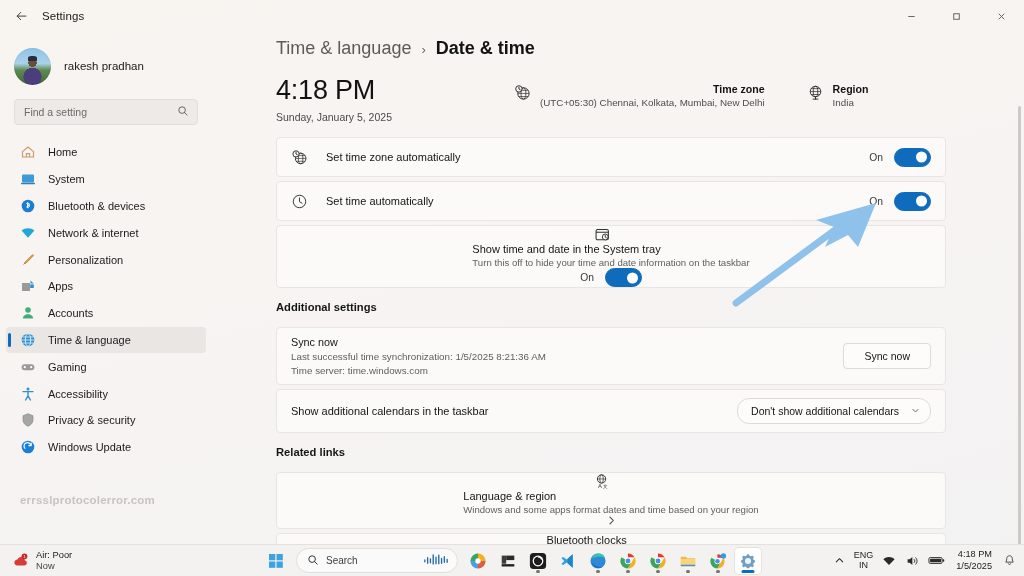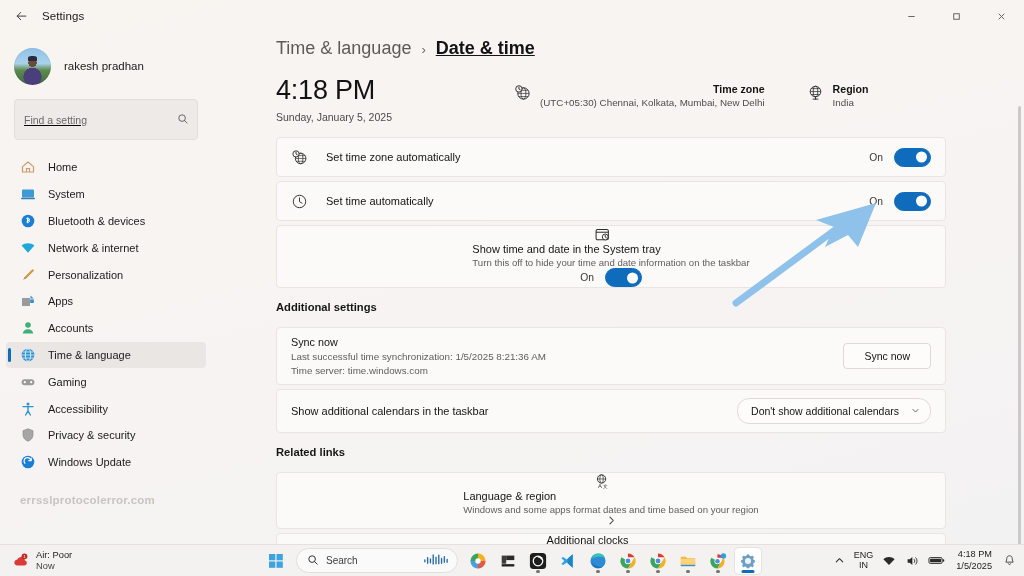--- a/index.html
+++ b/index.html
@@ -49,23 +49,23 @@
     box-shadow: inset 0 0 0 1px rgba(0,0,0,.06);
   }
   .avatar::after {
     content:""; position:absolute; left:38%; top:22%; width:24%; height:14%;
     background:#2b2b3a; border-radius: 40% 40% 10% 10%;
   }
   .account-name { font-size: 11.5px; color: #1b1b1b; }
 
   .search-wrap { padding: 0 14px; margin-top: 5px; }
   .search-box {
-    position: relative; height: 41px; border-radius: 4px;
+    position: relative; height: 26px; border-radius: 4px;
     background: #edeae7; border: 1px solid #e2dedb;
-    display: flex; align-items: center; text-decoration: underline;
+    display: flex; align-items: center;
   }
   .search-box input {
     flex: 1; border: none; background: transparent; outline: none;
     font-family: inherit; font-size: 10.5px; color: #3b3b3b; padding: 0 24px 0 9px;
   }
   .search-box input::placeholder { color: #6a6a6a; }
   .search-ico { position: absolute; right: 8px; top: 50%; transform: translateY(-50%); color: #4a4a4a; }
 
   .navlist { margin-top: 14px; padding: 0 6px; }
   .navitem {
@@ -89,21 +89,21 @@
   .content {
     position: absolute; left: 212px; top: 32px; width: 812px; height: 512px;
     overflow: hidden;
   }
   .breadcrumb {
     display: flex; align-items: baseline; gap: 10px;
     margin: 6px 0 0 64px; font-size: 18px;
   }
   .bc-parent { color: #5d5b58; }
   .bc-sep { color: #6d6b68; font-size: 13px; }
-  .bc-current { color: #131313; font-weight: bold; text-decoration: underline; }
+  .bc-current { color: #131313; font-weight: bold; }
 
   .timerow { margin: 17px 0 0 64px; display: flex; align-items: flex-start; }
   .bigtime { font-size: 27px; color: #121212; line-height: 1.05; letter-spacing: -.2px; }
   .bigdate { font-size: 10.5px; color: #4b4b4b; margin-top: 7px; }
   .tz-region { display: flex; gap: 42px; margin-left: 122px; margin-top: 7px; }
   .info-block { display: flex; gap: 9px; align-items: flex-start; }
   .info-ico { width: 17px; height: 17px; margin-top: 1px; flex: 0 0 17px; color: #2b2b2b; }
   .info-title { font-size: 10.6px; color: #141414; font-weight: bold; text-align: right; }
   .info-sub { font-size: 9.8px; color: #4d4d4d; margin-top: 2px; }
 
@@ -541,21 +541,21 @@
         </div>
         <span class="chev-r">
           <svg width="11" height="11" viewBox="0 0 12 12">
               <path d="M4.3 2.3L8 6l-3.7 3.7" fill="none" stroke="currentColor" stroke-width="1.1" stroke-linecap="round" stroke-linejoin="round"></path>
             </svg>
         </span>
       </div>
 
       <div class="card tall">
         <div class="card-text">
-          <div class="card-title">Additional clocks</div>
+          <div class="card-title">Bluetooth clocks</div>
           <div class="card-sub">Clocks for different time zones</div>
         </div>
         <span class="ext-ico">
           <svg width="13" height="13" viewBox="0 0 14 14">
               <path d="M5.4 2.4H2.4v9.2h9.2V8.6" fill="none" stroke="currentColor" stroke-width="1.1" stroke-linecap="round" stroke-linejoin="round"></path>
               <path d="M8.2 2.2h3.6v3.6M11.6 2.4L6.6 7.4" fill="none" stroke="currentColor" stroke-width="1.1" stroke-linecap="round" stroke-linejoin="round"></path>
             </svg>
         </span>
       </div>
     </div>

